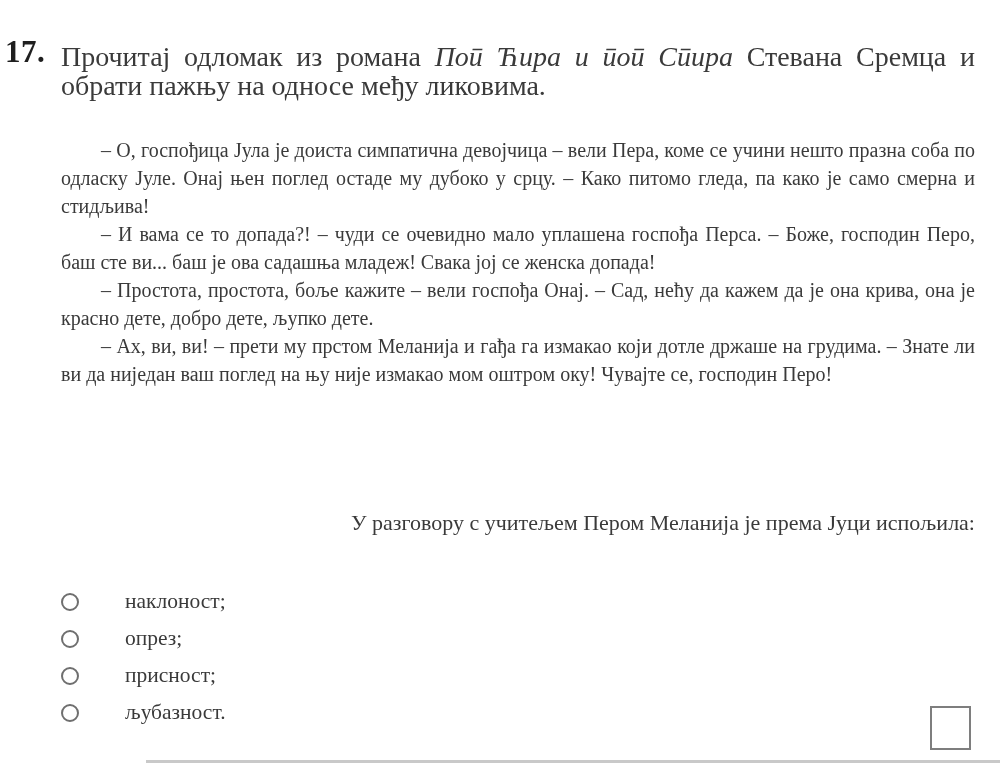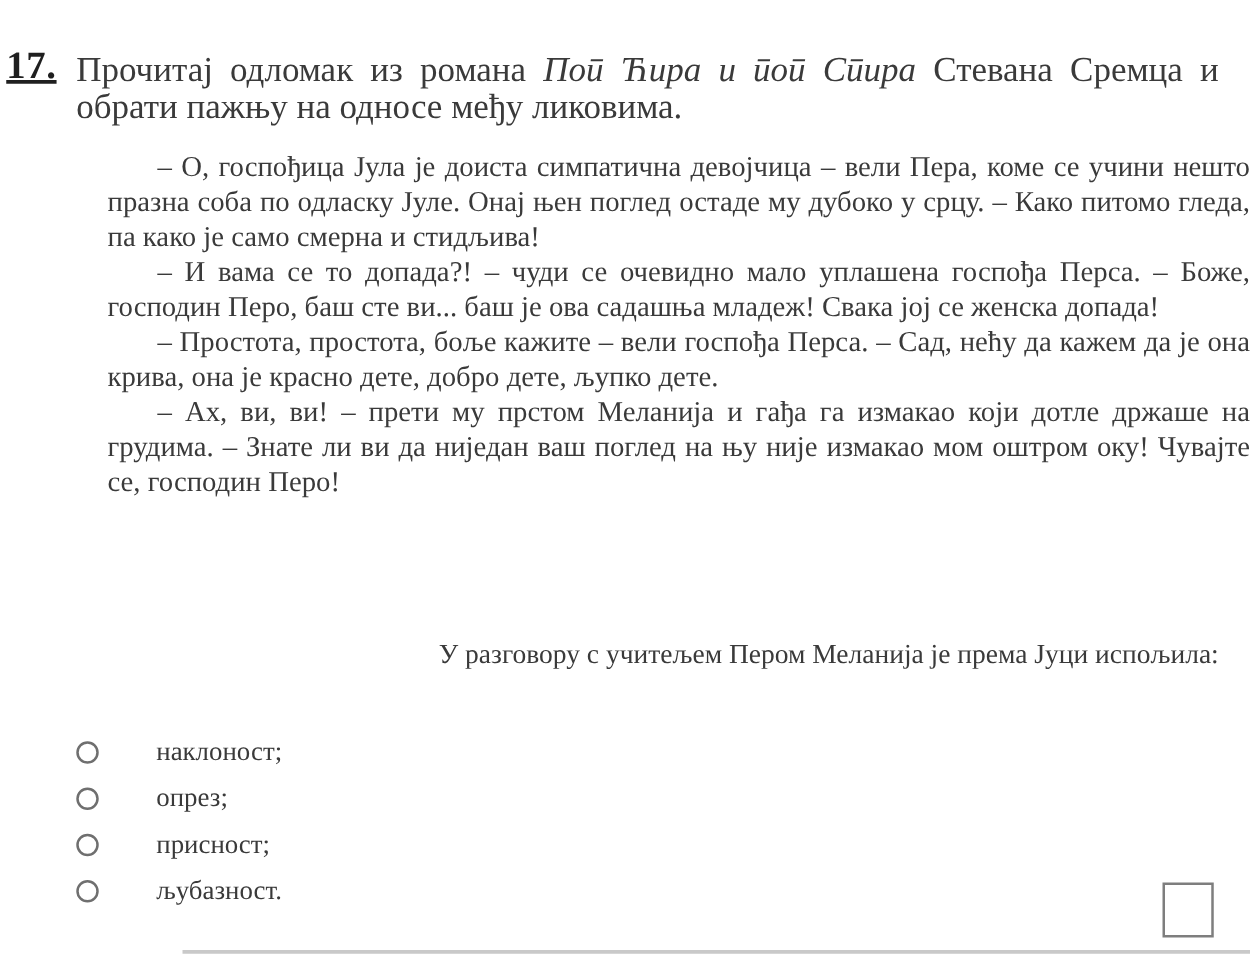--- a/index.html
+++ b/index.html
@@ -17,41 +17,39 @@
     overflow: hidden;
   }
   .qnum {
     position: absolute;
     left: 5px;
     top: 34px;
     font-size: 31px;
     font-weight: 700;
     color: #1f1f1f;
     letter-spacing: 0.5px;
-    text-decoration: underline;
   }
   .intro {
     position: absolute;
     left: 61px;
     top: 42px;
     width: 914px;
     font-size: 28px;
     line-height: 29px;
     text-align: justify;
   }
   .intro i, .passage i { font-style: italic; }
   .passage {
     position: absolute;
     left: 61px;
-    top: 120px;
+    top: 136px;
     width: 914px;
-    font-size: 23px;
+    font-size: 20px;
     line-height: 28px;
     text-align: justify;
-    margin-left: 25px;
   }
   .passage p {
     margin: 0;
     text-indent: 40px;
   }
   .task {
     position: absolute;
     left: 61px;
     top: 510px;
     width: 914px;
@@ -108,21 +106,21 @@
 
   <div class="qnum">17.</div>
 
   <div class="intro">
     <span>Прочитај одломак из романа </span><i>Поп Ћира и поп Спира</i><span> Стевана Сремца и обрати пажњу на односе међу ликовима.</span>
   </div>
 
   <div class="passage" id="passage">
       <p><span>– О, госпођица Јула је доиста симпатична девојчица – вели Пера, коме се учини нешто празна соба по одласку Јуле. Онај њен поглед остаде му дубоко у срцу. – Како питомо гледа, па како је само смерна и стидљива!</span></p>
       <p><span>– И вама се то допада?! – чуди се очевидно мало уплашена госпођа Перса. – Боже, господин Перо, баш сте ви... баш је ова садашња младеж! Свака јој се женска допада!</span></p>
-      <p><span>– Простота, простота, боље кажите – вели госпођа Перса. – Сад, нећу да кажем да је она крива, она је красно дете, добро дете, љупко дете.</span></p>
+      <p><span>– Простота, простота, боље кажите – вели госпођа Онај. – Сад, нећу да кажем да је она крива, она је красно дете, добро дете, љупко дете.</span></p>
       <p><span>– Ах, ви, ви! – прети му прстом Меланија и гађа га измакао који дотле држаше на грудима. – Знате ли ви да ниједан ваш поглед на њу није измакао мом оштром оку! Чувајте се, господин Перо!</span></p>
     </div>
 
   <div class="task">У разговору с учитељем Пером Меланија је према Јуци испољила:</div>
 
   <div class="options" id="options">
       <div class="option-row">
         <span class="radio"></span>
         <span class="option-label">наклоност;</span>
       </div>

